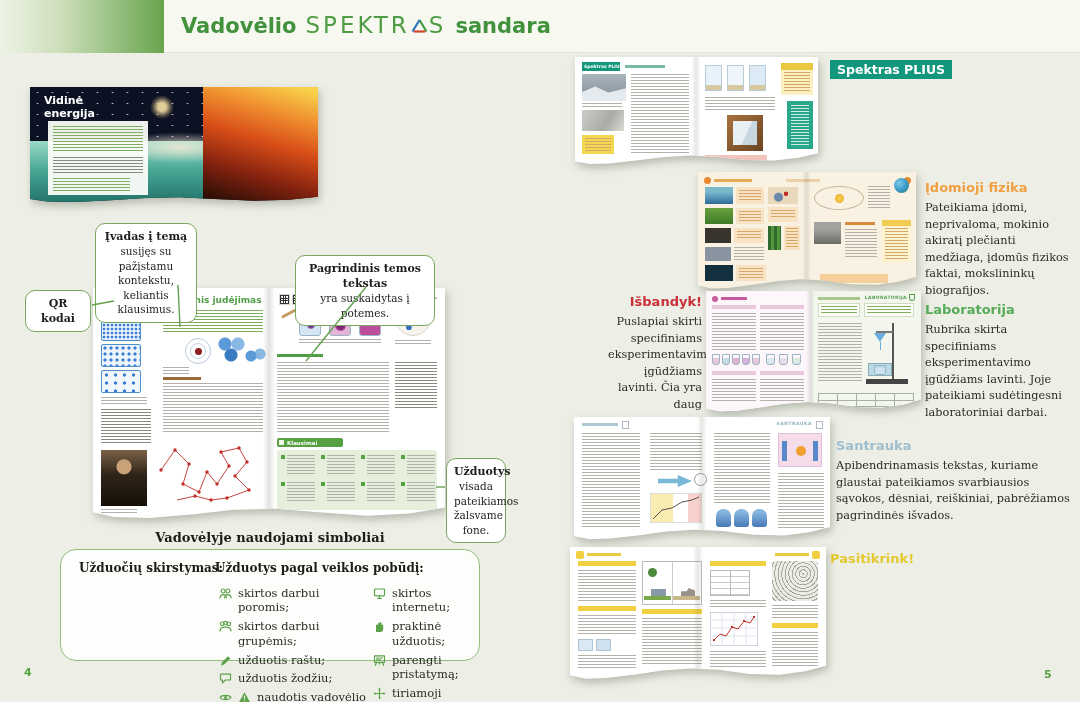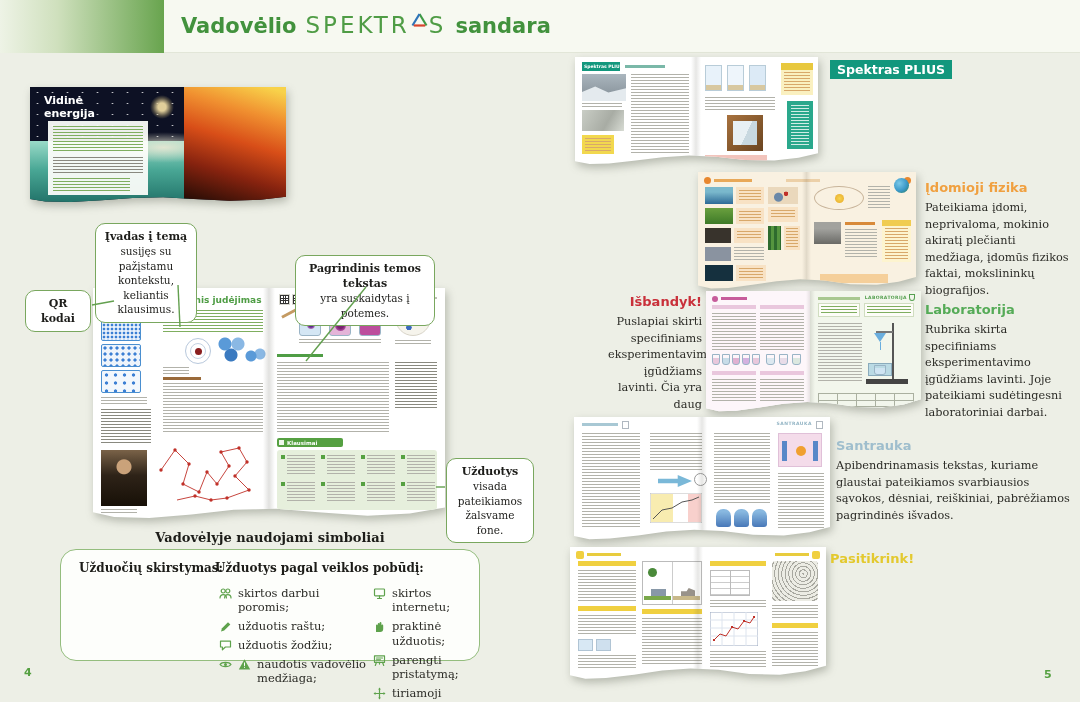--- a/index.html
+++ b/index.html
@@ -34,33 +34,33 @@
 </style>
 </head>
 <body>
 
 <div class="canvas">
 
   <div class="abs" style="left:0;top:0;width:1080px;height:53px;background:#f7f9f1;border-bottom:1px solid #e2e6d8"></div>
   <div class="abs" style="left:0;top:0;width:164px;height:53px;background:linear-gradient(90deg,#eef3e6 0%,#cfe0bd 35%,#68a44e 100%)"></div>
   <div class="abs" style="left:181px;top:12px;display:flex;align-items:baseline;gap:9px;z-index:2">
     <span class="sans" style="font-size:21px;font-weight:bold;color:#42923d">Vadovėlio</span>
-    <span class="logo" style="display:inline-flex;align-items:flex-start">
+    <span class="logo" style="display:inline-flex;align-items:center">
       <span>SPEKTR</span>
         <svg width="17" height="15" viewBox="0 0 17 15" style="margin:0 1px -1px 1px">
           <path d="M8.5 2 L15.5 13.5" stroke="#3f9b45" stroke-width="2.2"></path>
           <path d="M8.5 2 L1.5 13.5" stroke="#2e74b8" stroke-width="2.2"></path>
           <path d="M2.8 13.5 L14.2 13.5" stroke="#d8452e" stroke-width="2.2"></path>
         </svg>
         <span>S</span>
     </span>
     <span class="sans" style="font-size:21px;font-weight:bold;color:#42923d">sandara</span>
   </div>
 
-  <div class="abs shadow" style="left:30px;top:87px;width:256px;height:118px">
+  <div class="abs shadow" style="left:30px;top:87px;width:288px;height:118px">
     <div class="sheet wave2" style="background:#0f1326">
       <div class="abs" style="left:0;top:0;right:0;height:48%;background:#0d1124;background-image:radial-gradient(rgba(255,255,255,.75) .6px,transparent 1.2px);background-size:15px 11px"></div>
       <div class="abs" style="left:118px;top:6px;width:28px;height:28px;background:radial-gradient(circle,#e0ce9a 0 4px,rgba(200,180,120,.35) 9px,transparent 60%)"></div>
       <div class="abs" style="left:0;bottom:0;width:62%;height:54%;background:linear-gradient(180deg,#9adbc8 0%,#49a795 45%,#1f6f66 100%)"></div>
       <div class="abs" style="left:28%;top:38%;width:48%;height:26%;background:radial-gradient(ellipse,rgba(235,232,212,.9),rgba(235,232,212,0) 70%)"></div>
       <div class="abs" style="right:0;top:0;width:40%;height:100%;background:linear-gradient(197deg,#f8d24a 4%,#f09030 24%,#d84e18 46%,#87230f 70%,#250c05 96%)"></div>
       <div class="abs" style="left:18px;top:34px;width:100px;height:74px;background:rgba(252,253,250,.94);padding:5px">
         <div class="sp3 lg" style="width:100%;height:26px"></div>
         <div class="sp3 ld" style="width:100%;height:16px;margin-top:5px"></div>
         <div class="sp3 lg" style="width:86%;height:14px;margin-top:5px"></div>
@@ -78,21 +78,21 @@
     <div>susijęs su pažįstamu kontekstu, keliantis klausimus.</div>
   </div>
   <div class="callout" style="left:295px;top:255px;width:140px">
     <b>Pagrindinis temos tekstas</b>
     <div>yra suskaidytas į potemes.</div>
   </div>
   <div class="callout" style="left:25px;top:290px;width:66px">
     <b>QR</b><br>
     <b>kodai</b>
   </div>
-  <div class="callout" style="left:446px;top:458px;width:88px">
+  <div class="callout" style="left:446px;top:458px;width:60px">
     <b>Užduotys</b>
     <div>visada pateikiamos žalsvame fone.</div>
   </div>
 
   <div class="abs shadow" style="left:93px;top:288px;width:352px;height:236px">
     <div class="sheet wave2">
 
       <div class="abs" style="left:0;top:0;width:176px;height:100%">
         <div class="abs" style="left:8px;top:5px;width:58px;height:15px;background:#5da344;display:flex;align-items:center;gap:2px;padding:2px">
           <span class="qr"></span>
@@ -201,20 +201,31 @@
               <circle cx="8.8" cy="4" r="2"></circle>
               <path d="M1 11c0-2.2 1.5-3.4 3.2-3.4S7.4 8.8 7.4 11"></path>
               <path d="M5.6 11c0-2.2 1.5-3.4 3.2-3.4S12 8.8 12 11"></path>
             </svg>
           </span>
           <span>skirtos darbui poromis;</span>
         </div>
       <div class="sym-row">
           <span class="sym-ic">
             <svg viewBox="0 0 13 13">
+              <circle cx="3.2" cy="3.8" r="1.8"></circle>
+              <circle cx="6.5" cy="3.2" r="1.8"></circle>
+              <circle cx="9.8" cy="3.8" r="1.8"></circle>
+              <path d="M1 11c0-2.6 2.2-3.8 5.5-3.8S12 8.4 12 11"></path>
+            </svg>
+          </span>
+          <span>skirtos darbui grupėmis;</span>
+        </div>
+      <div class="sym-row">
+          <span class="sym-ic">
+            <svg viewBox="0 0 13 13">
               <path d="M2 11.5l1-3.2 6-6.1 2.3 2.3-6.1 6-3.2 1z" fill="#5ea24c" stroke="none"></path>
             </svg>
           </span>
           <span>užduotis raštu;</span>
         </div>
       <div class="sym-row">
           <span class="sym-ic">
             <svg viewBox="0 0 13 13">
               <path d="M1.5 2.2h10v5.8H6.4L3.4 10.8V8H1.5z"></path>
             </svg>

